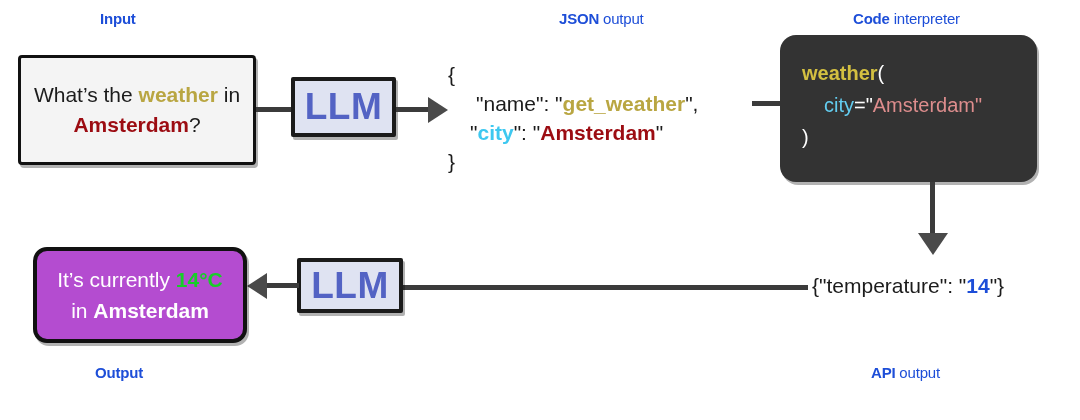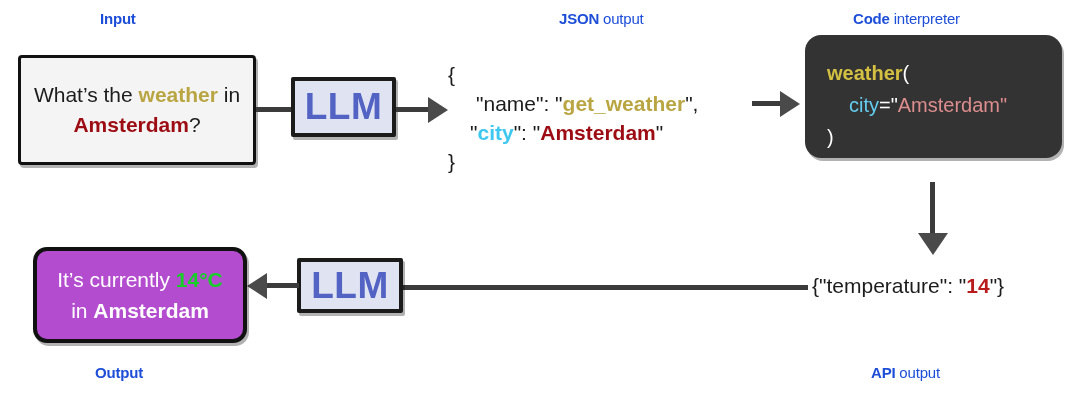--- a/index.html
+++ b/index.html
@@ -124,21 +124,21 @@
   .o-temp { color: #17cf28; font-weight: bold; }
   .o-ams  { font-weight: bold; }
 
   
   #api-text {
     position: absolute;
     font-size: 21px;
     color: #1c1c1c;
     white-space: nowrap;
   }
-  .a-val { color: #b91c1c; font-weight: bold; }
+  .a-val { color: #1d4ed8; font-weight: bold; }
 
   
   .conn { position: absolute; }
   .hline { background: #3b3b3b; height: 5px; }
   .vline { background: #3b3b3b; width: 5px; }
   .arrow-right {
     width: 0; height: 0;
     border-top: 13px solid transparent;
     border-bottom: 13px solid transparent;
     border-left: 20px solid #4a4a4a;
@@ -200,21 +200,21 @@
   <div id="json-block" style="left:448px; top:60px;">
     <span class="brace">{</span>
     <span class="ind" style="padding-left:28px;"><span>"name": "</span><span class="j-get">get_weather</span><span>",</span></span>
     <span class="ind" style="padding-left:22px;"><span>"</span><span class="j-city">city</span><span>": "</span><span class="j-ams">Amsterdam</span><span>"</span></span>
     <span class="brace">}</span>
   </div>
 
   <div class="conn hline" style="left:752px; top:101px; width:28px;"></div>
   <div class="conn arrow-right" style="left:780px; top:91px;"></div>
 
-  <div id="code-box" style="left:805px; top:35px; width:257px; height:123px;">
+  <div id="code-box" style="left:780px; top:35px; width:257px; height:147px;">
     <div class="line"><span class="c-fn">weather</span><span class="c-pn">(</span></div>
     <div class="line c-ind"><span class="c-arg">city</span><span class="c-pn">="</span><span class="c-str">Amsterdam</span><span class="c-str">"</span></div>
     <div class="line"><span class="c-pn">)</span></div>
   </div>
 
   <div class="conn vline" style="left:930px; top:182px; height:53px;"></div>
   <div class="conn arrow-down" style="left:918px; top:233px;"></div>
 
   <div id="api-text" style="left:812px; top:274px;">
     <span>{"temperature": "</span><span class="a-val">14</span><span>"}</span>

